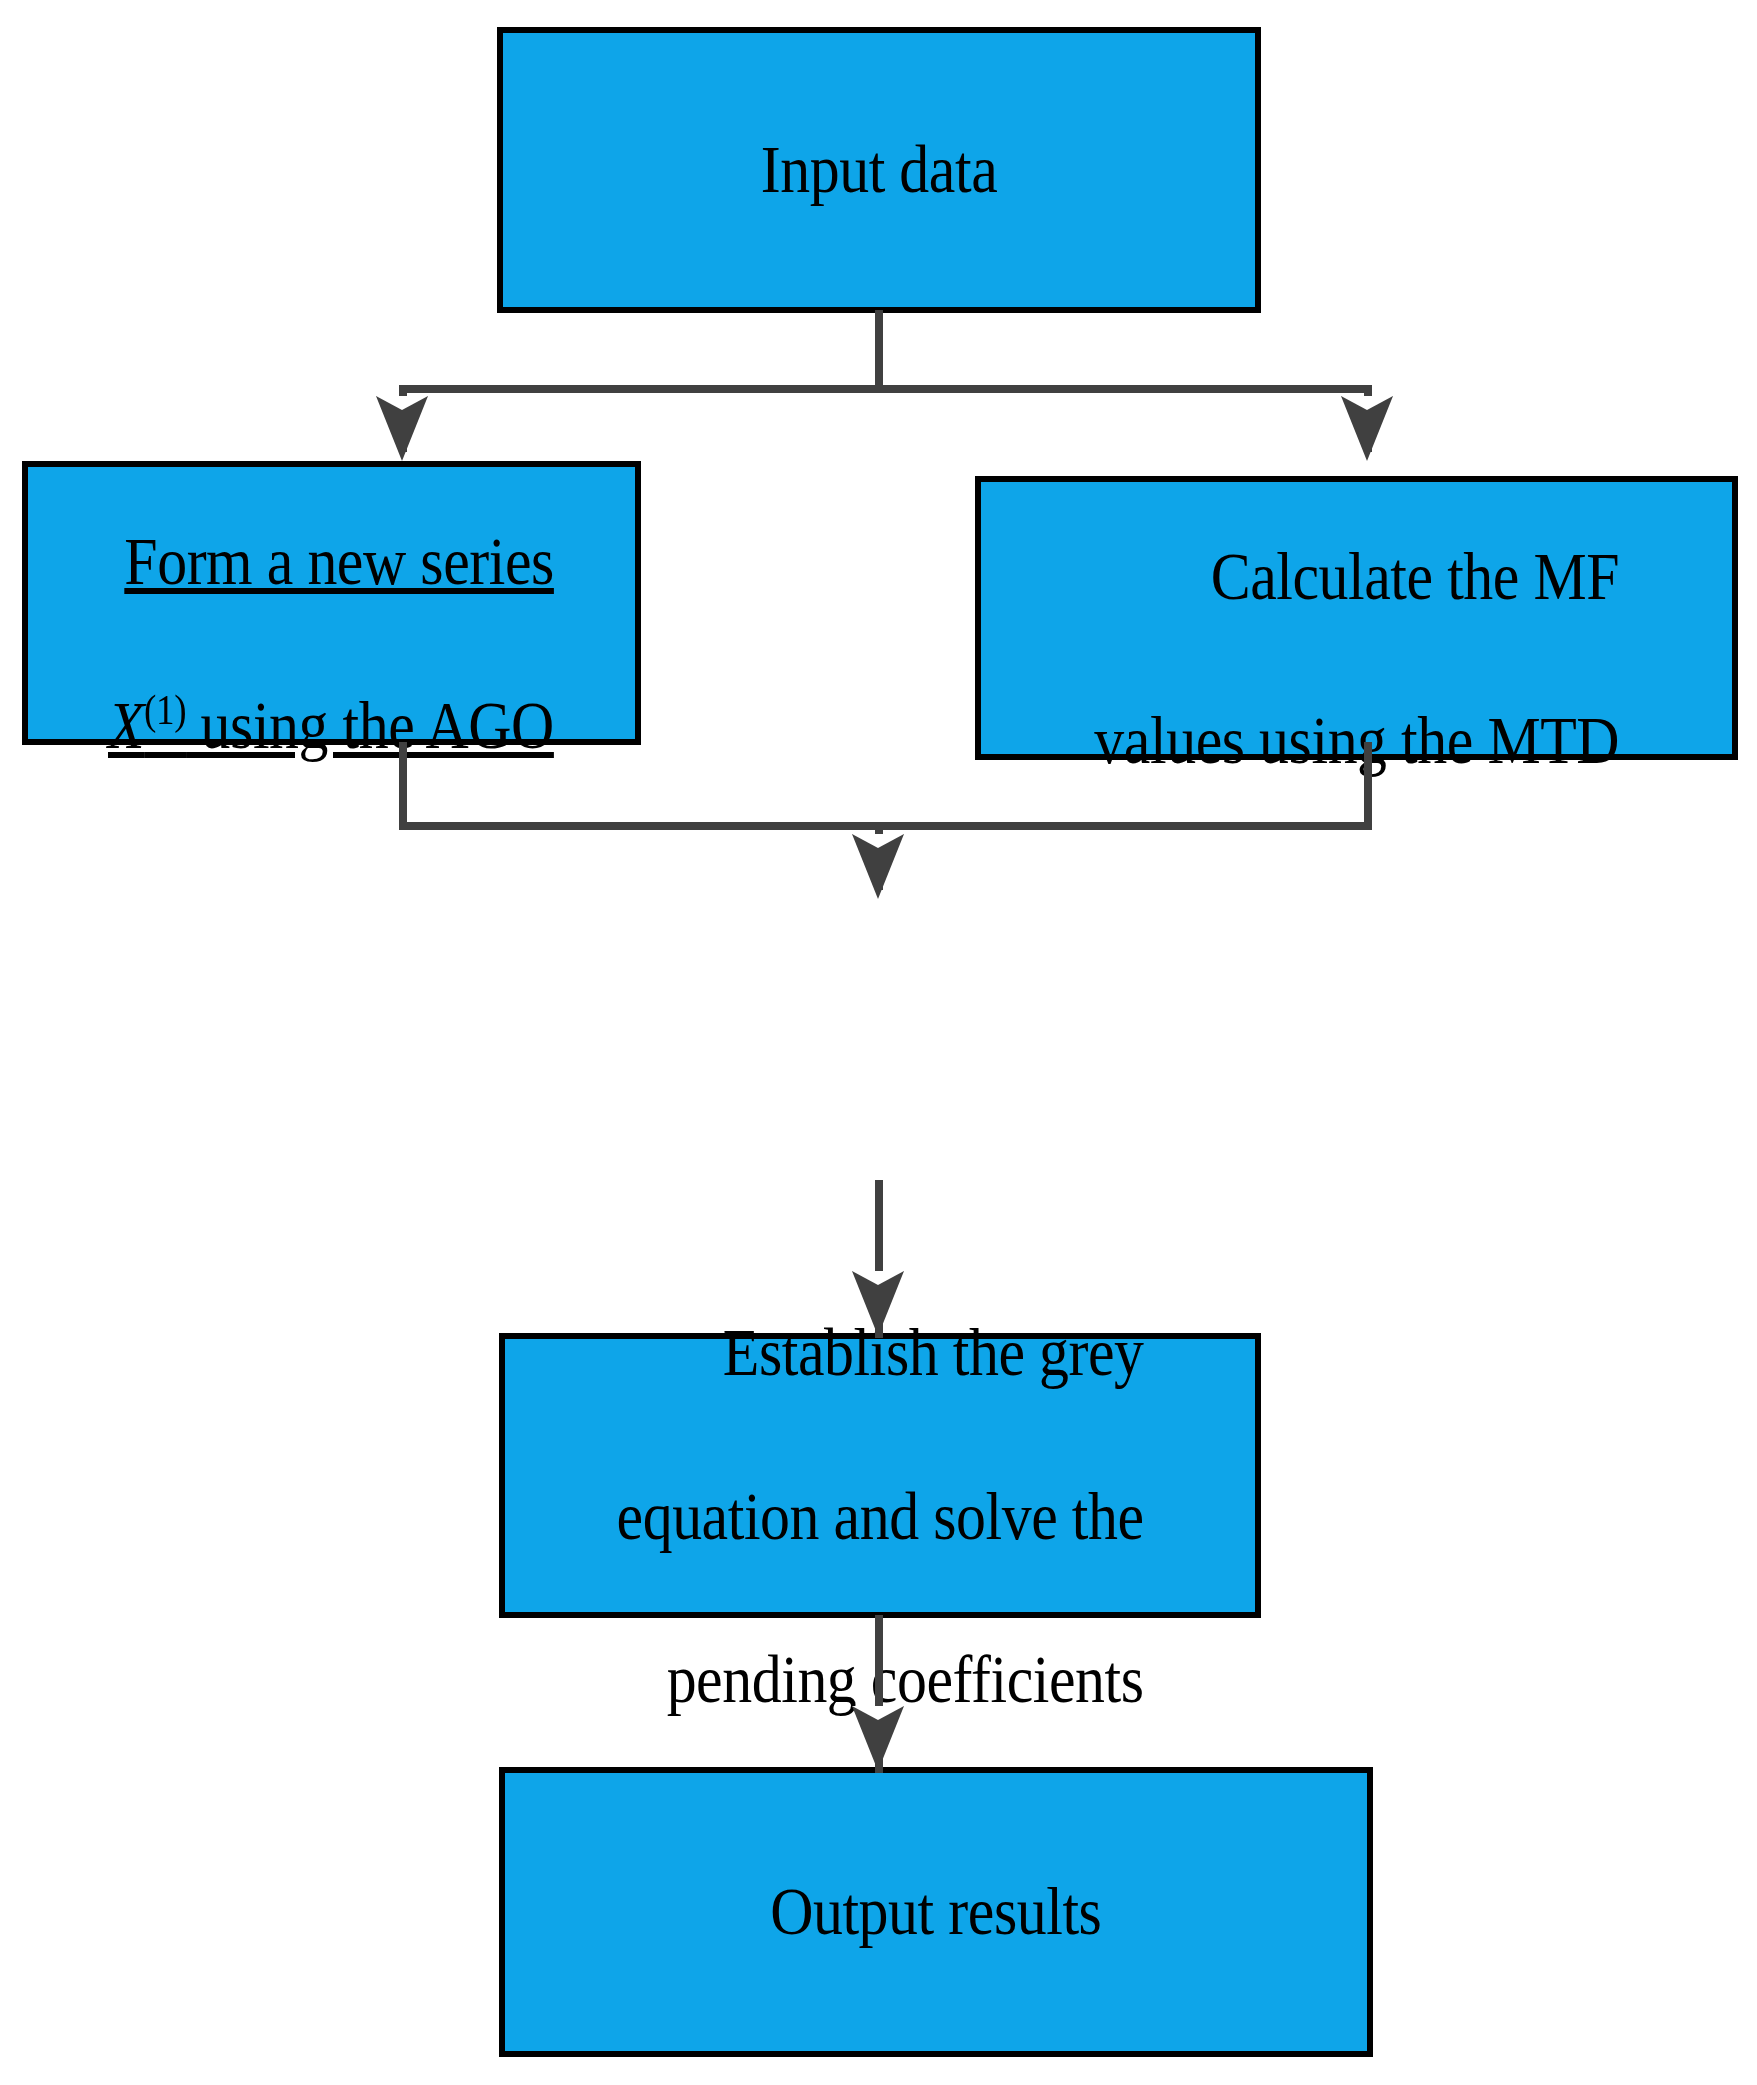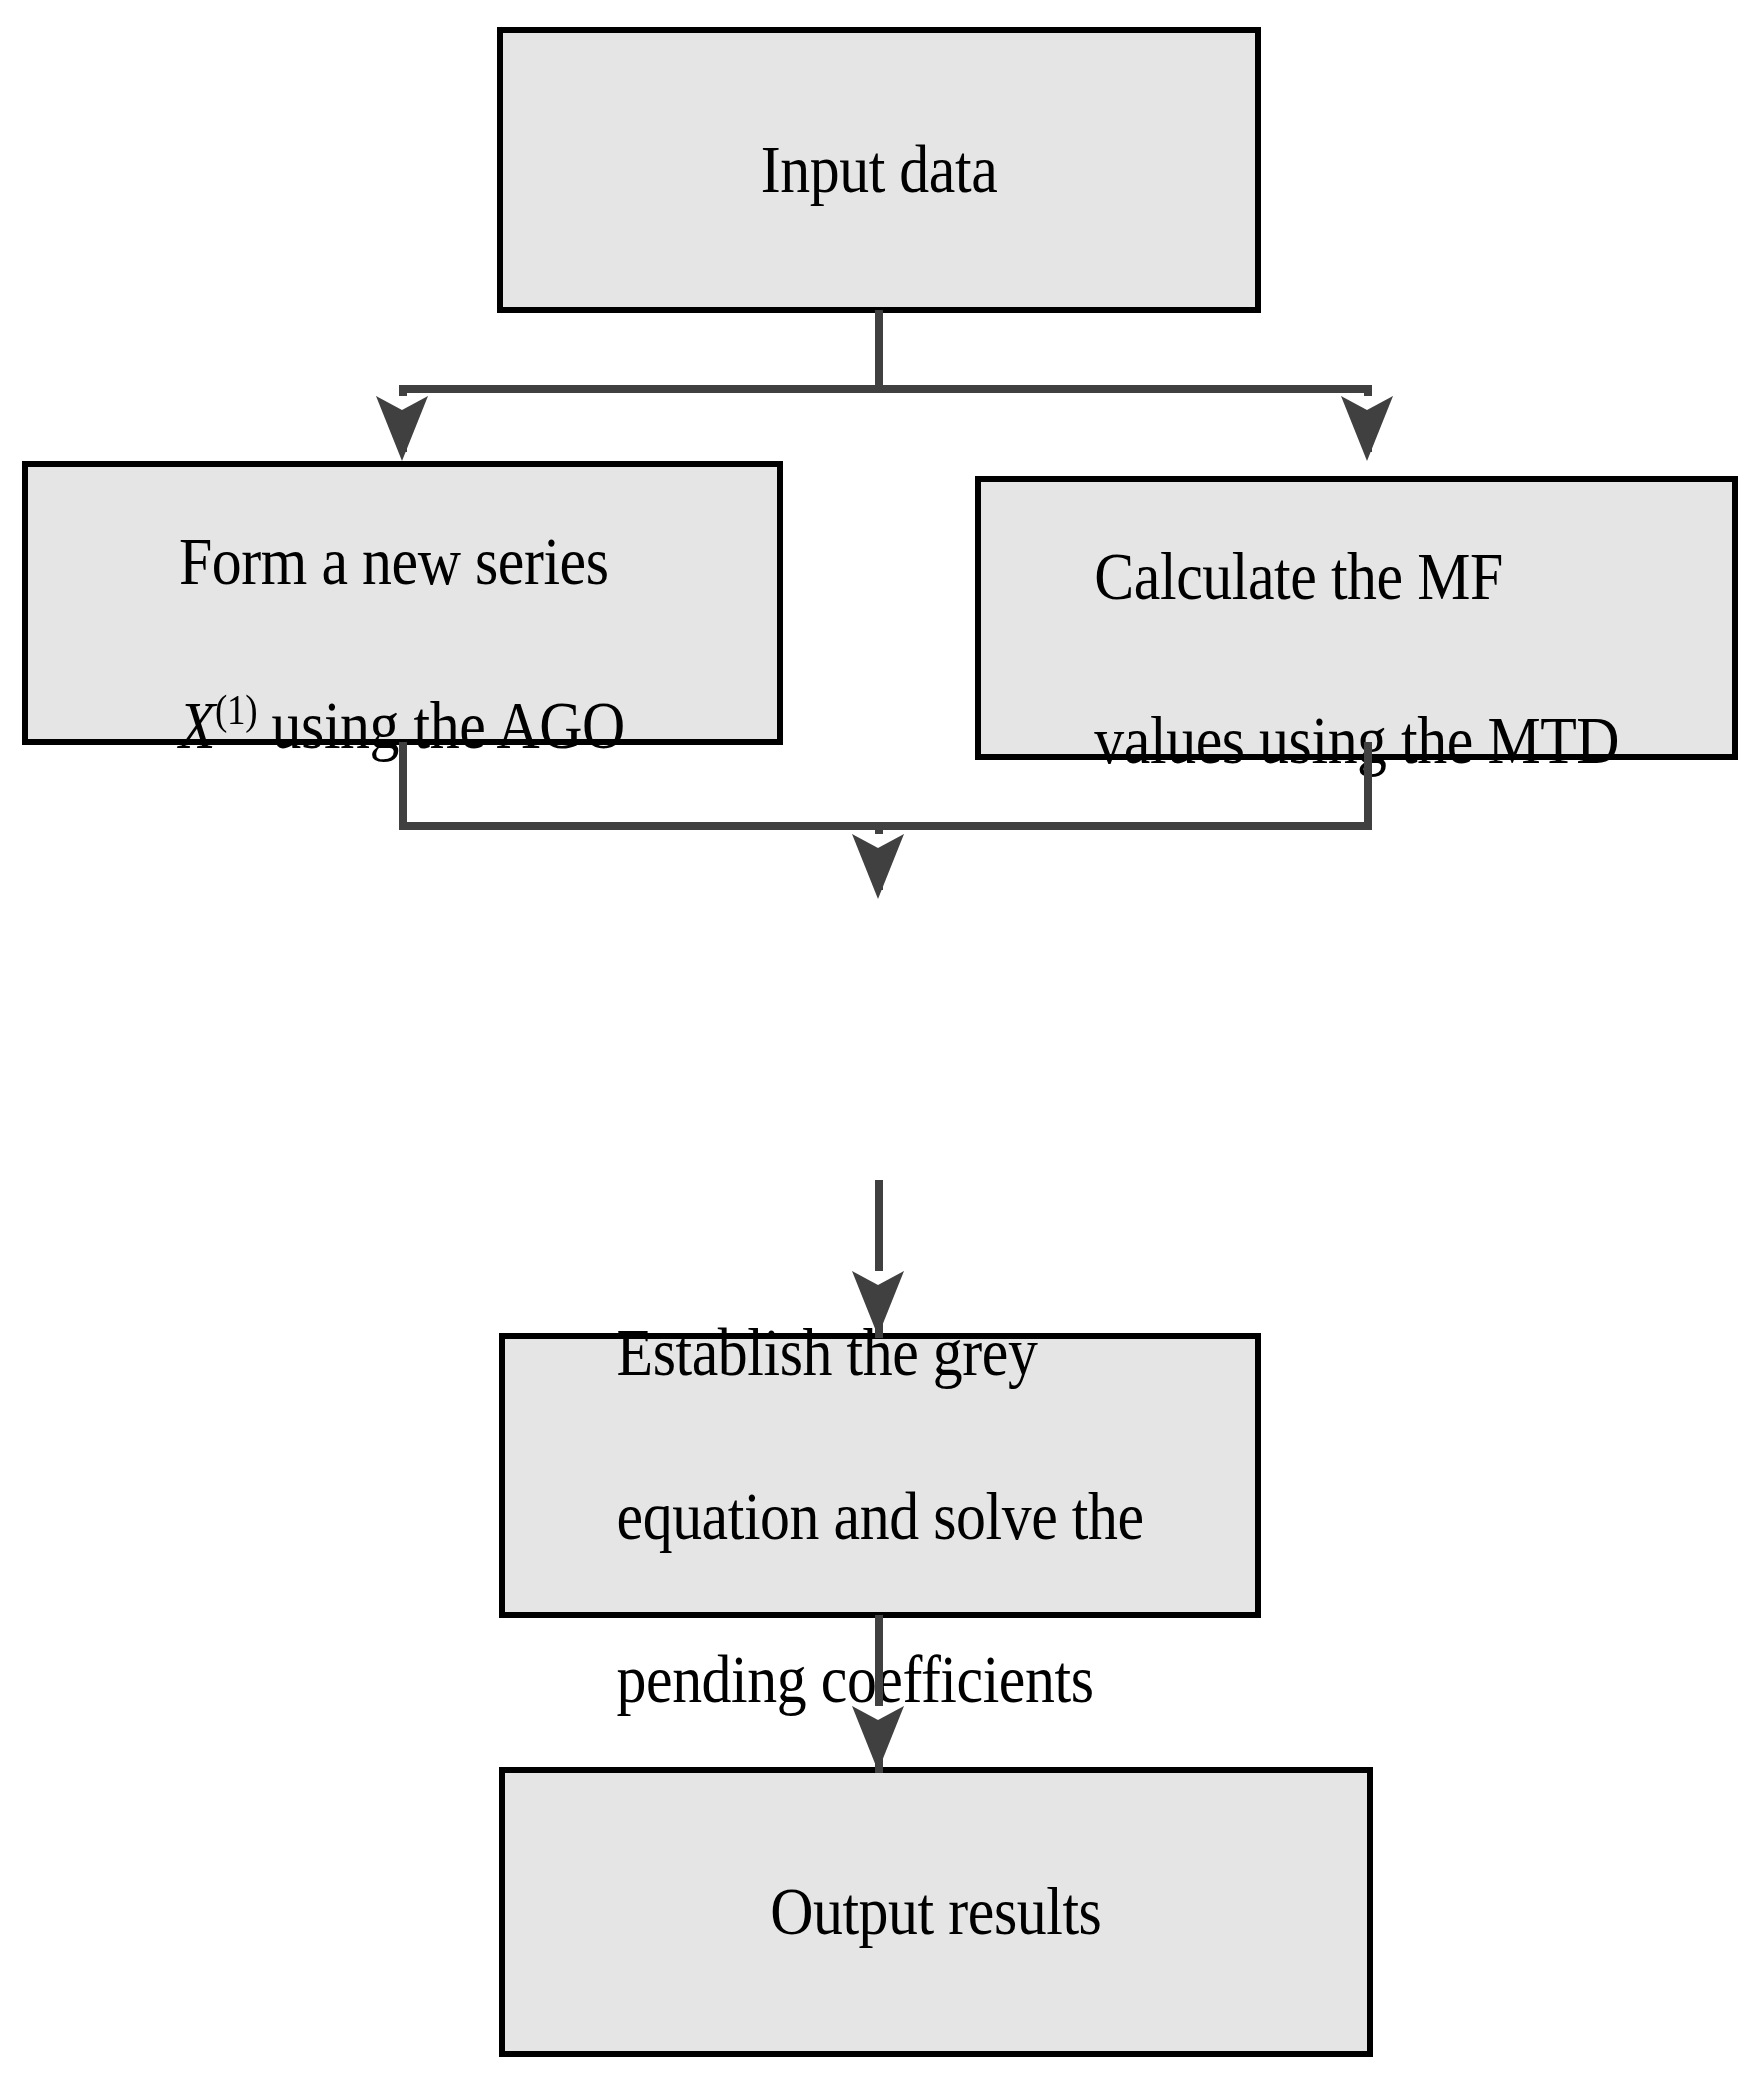--- a/index.html
+++ b/index.html
@@ -12,25 +12,25 @@
     width: 1758px;
     height: 2086px;
     background: #ffffff;
     overflow: hidden;
     font-family: "Liberation Serif", "DejaVu Serif", serif;
   }
   .node {
     position: absolute;
     box-sizing: border-box;
     border: 6.3px solid #000000;
-    background: #e5e5e5;
+    background: #0ea5e9;
     display: flex;
     align-items: center;
     justify-content: center;
-    text-align: left;
+    text-align: right;
   }
   .node-label {
     font-family: "Liberation Serif", "DejaVu Serif", serif;
     font-size: 68px;
     line-height: 1.20;
     color: #000000;
     letter-spacing: -0.5px;
     transform: scaleX(0.88);
     transform-origin: center center;
     white-space: pre-line;
@@ -76,21 +76,21 @@
 </style>
 </head>
 <body>
 
 <div id="canvas">
 
   <div class="node" style="left:497px; top:27px; width:764px; height:286px;">
     <div class="node-label">Input data</div>
   </div>
 
-  <div class="node" style="left:21.6px; top:461px; width:761px; height:284px;">
+  <div class="node" style="left:21.6px; top:461px; width:619px; height:284px;text-decoration:underline;">
     <div class="node-label">
       <span>Form a new series</span><br>
       <span class="ital">X</span><span class="sup">(1)</span><span> using the AGO</span>
     </div>
   </div>
 
   <div class="node" style="left:975px; top:476px; width:763px; height:284px;">
     <div class="node-label">
       <span>Calculate the MF</span><br>
       <span>values using the MTD</span>

